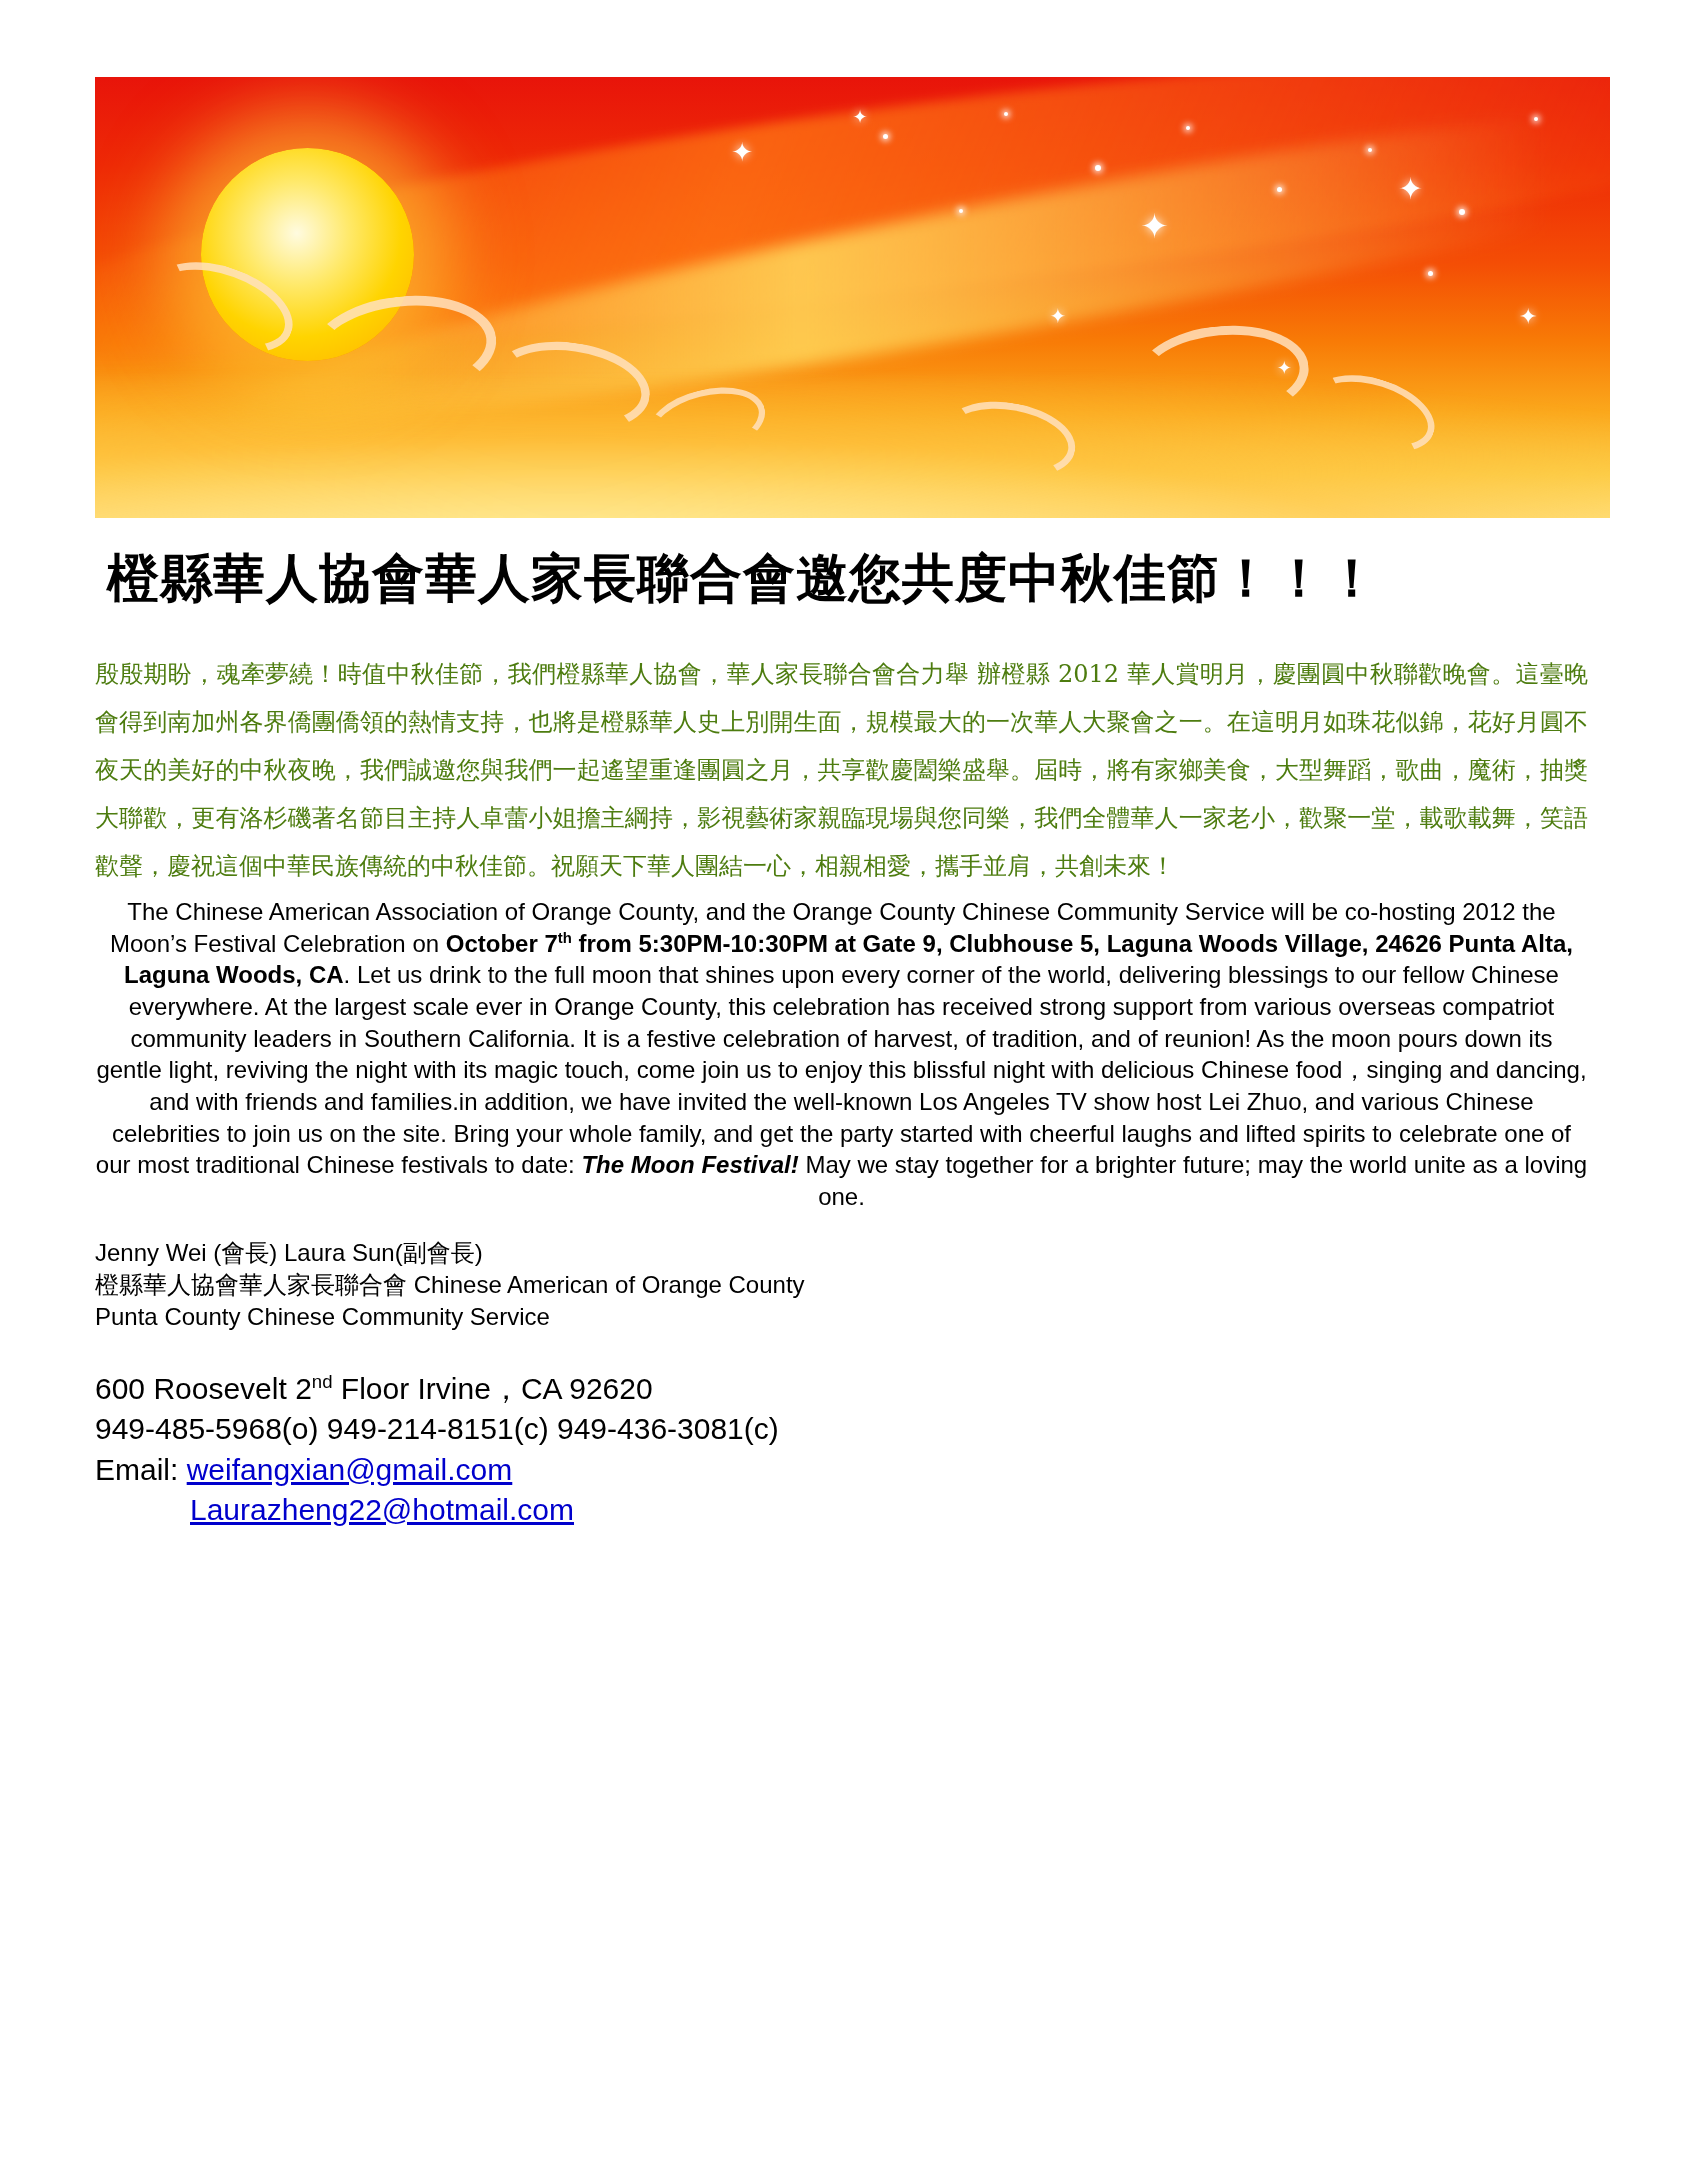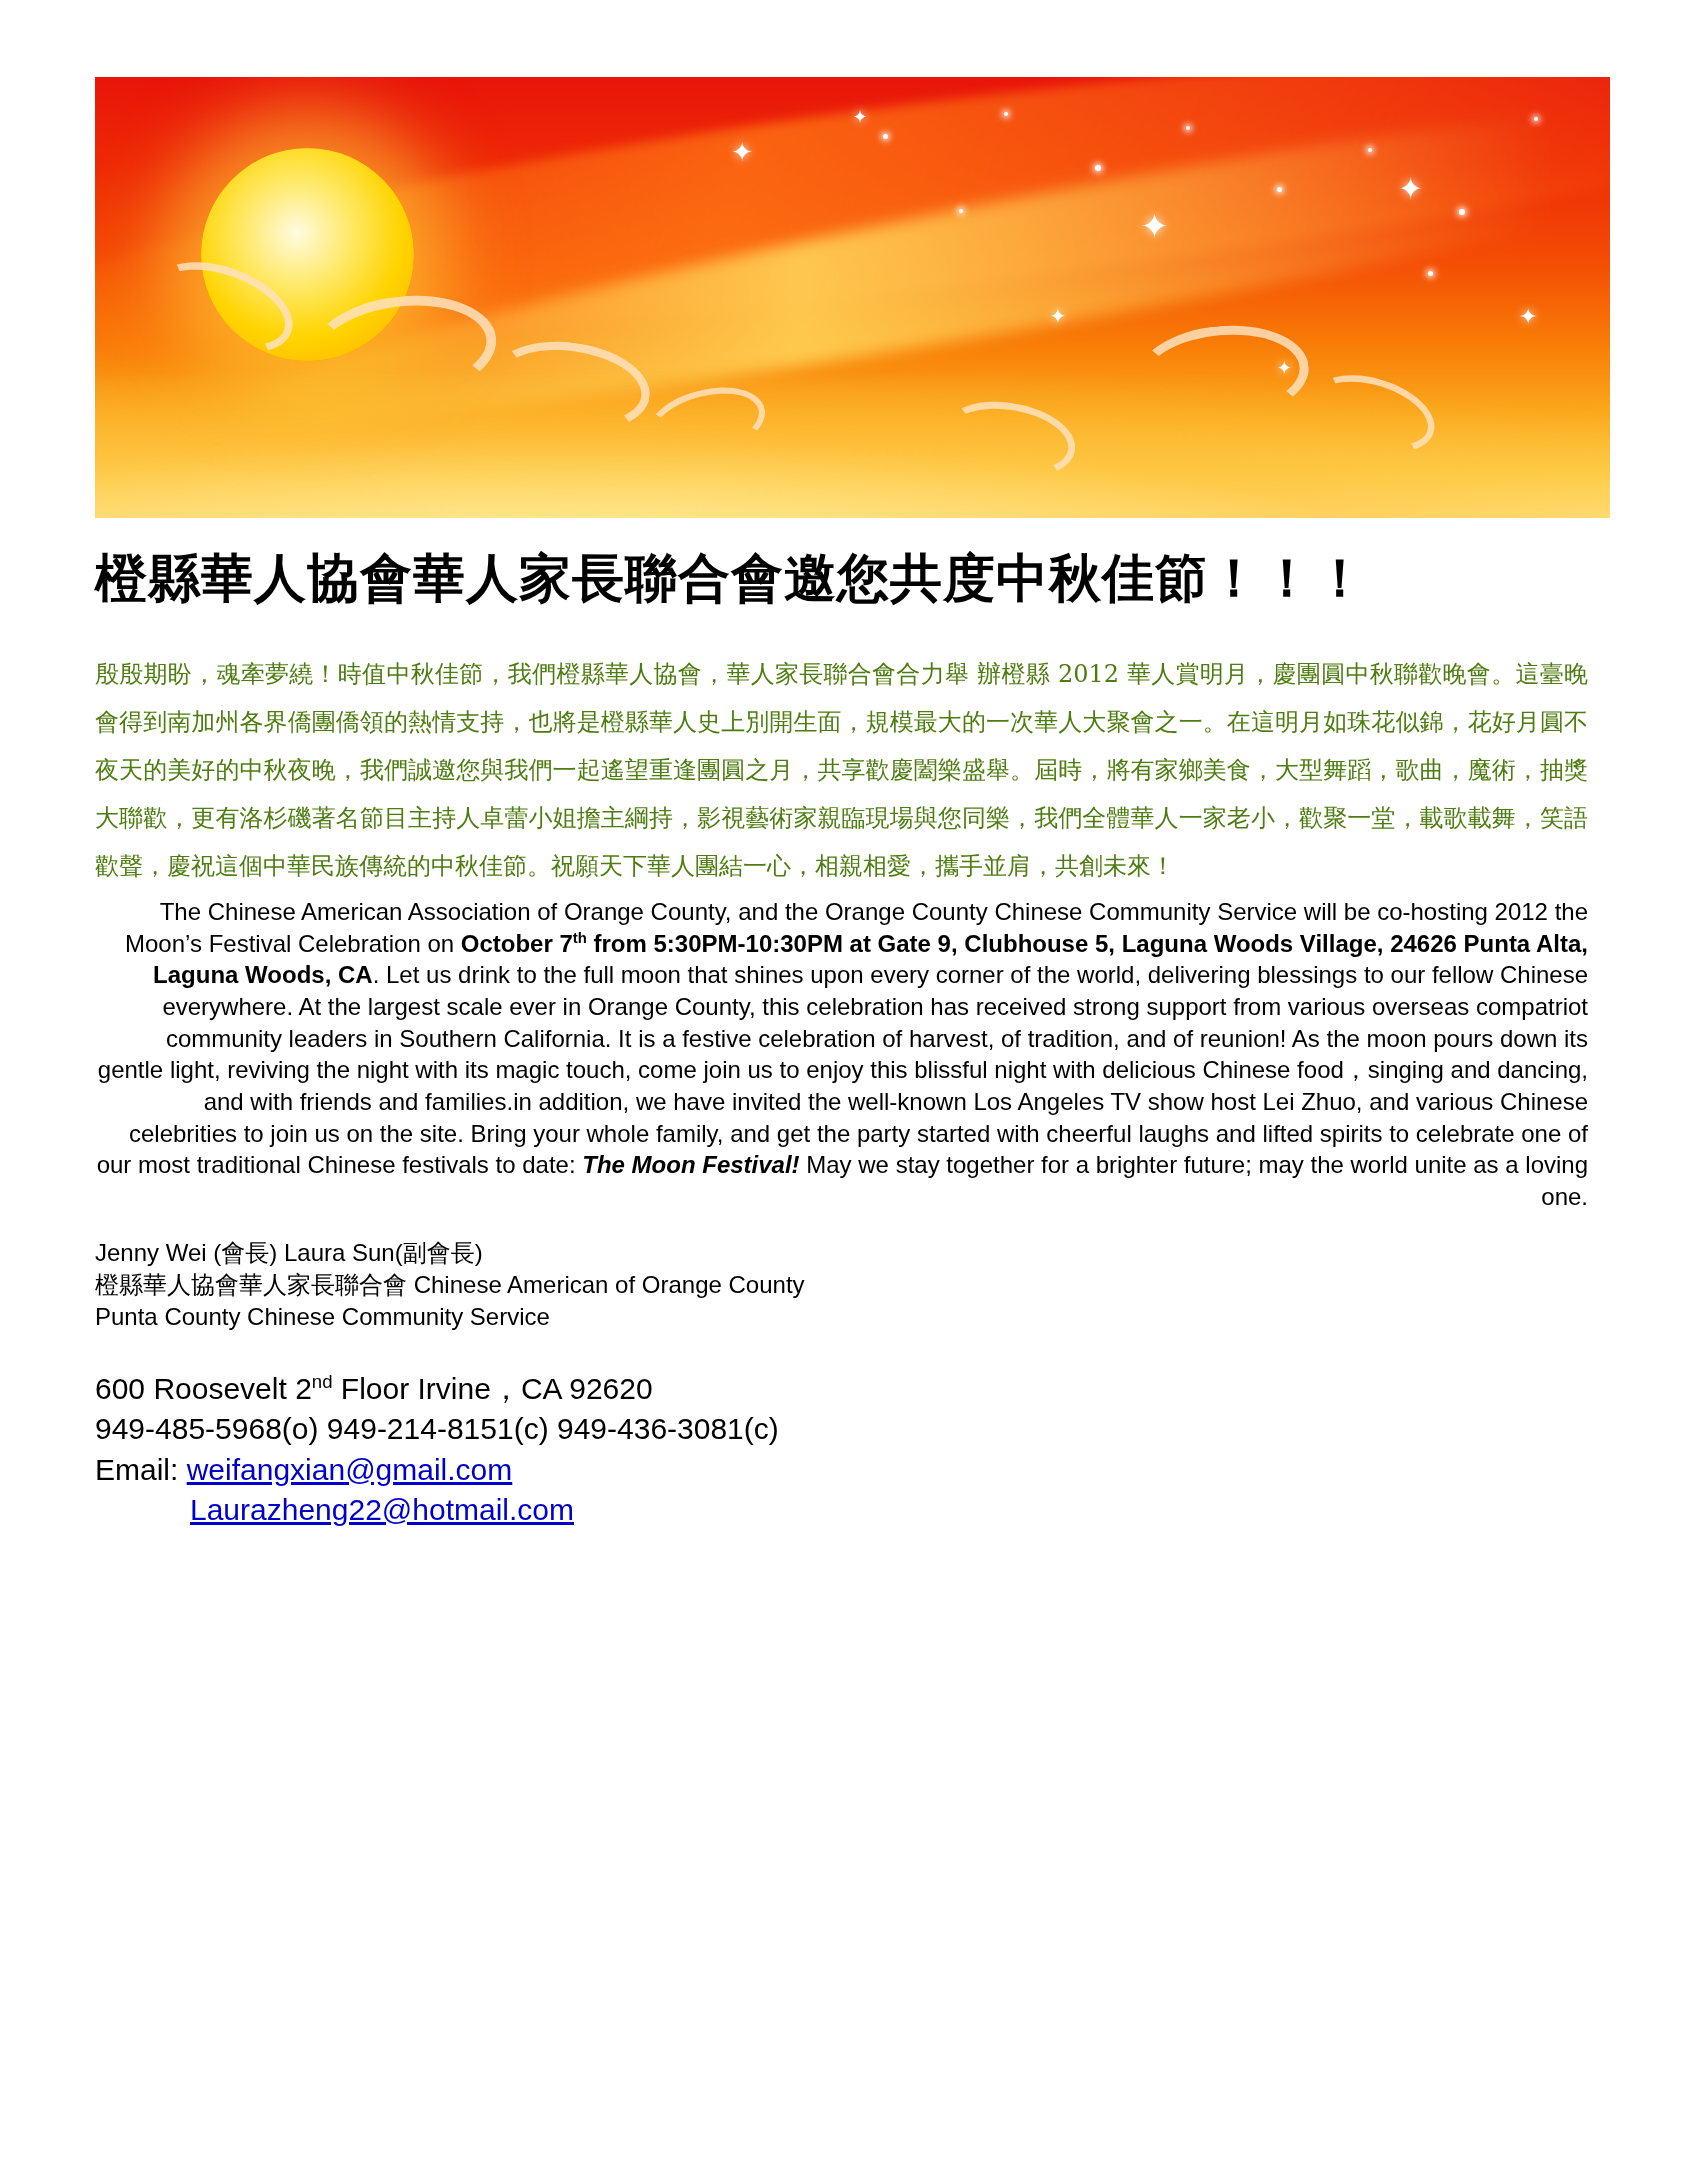--- a/index.html
+++ b/index.html
@@ -106,21 +106,21 @@
     font-size: 26px;
     line-height: 1;
     text-shadow: 0 0 10px rgba(255,255,255,0.95);
   }
 
   
   .title-cn {
     font-family: "DejaVu Serif", "Liberation Serif", serif;
     font-size: 52px;
     letter-spacing: 1px;
-    margin: 26px 0 0 0;
+    margin: 26px 0 0 12px;
     color: #000;
     white-space: nowrap;
   }
   .subtitle-cn {
     font-family: "DejaVu Serif", "Liberation Serif", serif;
     font-size: 37px;
     font-weight: bold;
     color: #0a2ad8;
     margin: 42px 0 0 0;
   }
@@ -131,21 +131,21 @@
     text-align: justify;
     text-justify: inter-character;
     margin: 36px 0 0 0;
     color: #4d7c0f;
   }
   .body-en {
     font-family: "Liberation Sans", sans-serif;
     font-size: 24px;
     line-height: 1.32;
     margin: 6px 0 0 0;
-    text-align: right;
+    text-align: center;
     color: #000;
   }
   .body-en b { font-weight: bold; }
   .body-en i { font-style: italic; font-weight: bold; }
   sup { font-size: 0.62em; vertical-align: super; }
 
   .sig-block {
     font-family: "Liberation Sans", sans-serif;
     font-size: 24px;
     line-height: 1.34;

